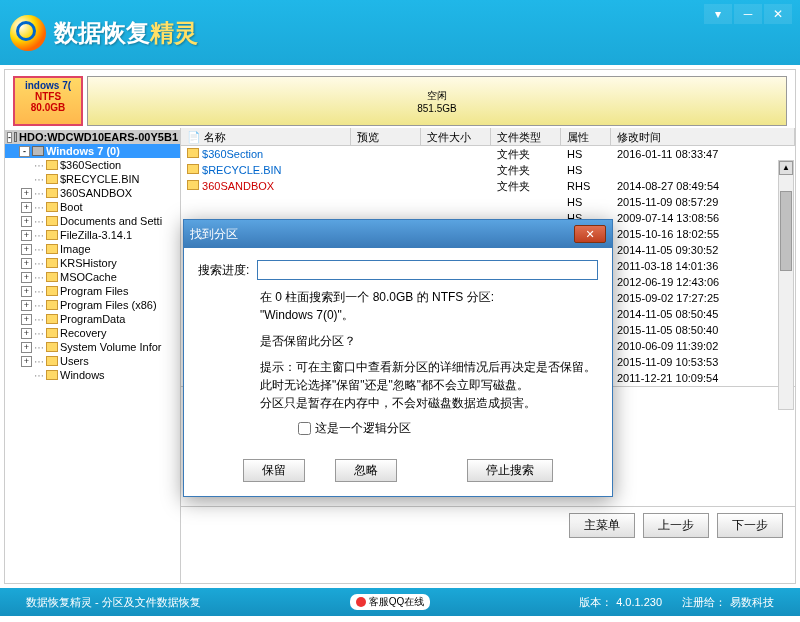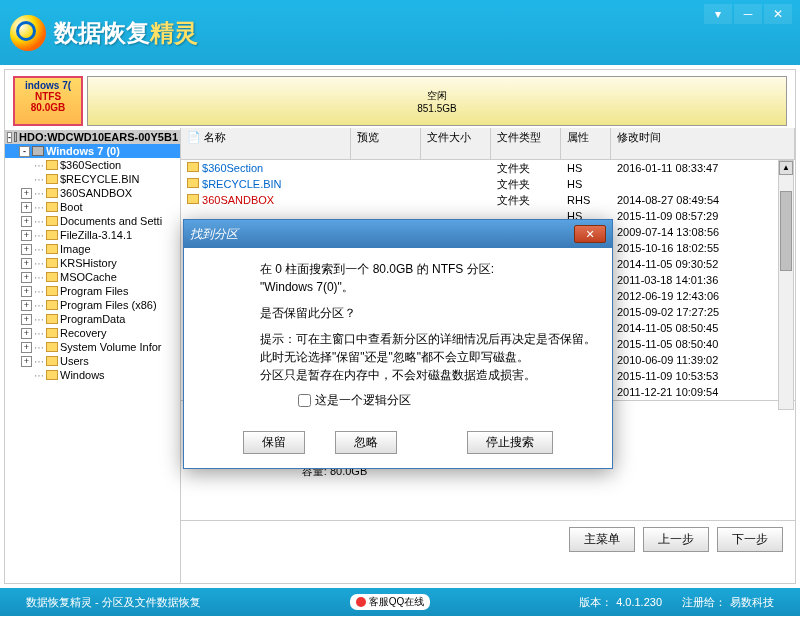--- a/index.html
+++ b/index.html
@@ -26,21 +26,21 @@
 .tree-node { white-space: nowrap; padding: 1px 2px; display: flex; align-items: center; gap: 2px; }
 .tree-node.hd { background: #ccc; font-weight: bold; }
 .tree-node.sel { background: #3399ff; color: #fff; font-weight: bold; }
 .tree-node .exp { width: 11px; height: 11px; border: 1px solid #888; font-size: 9px; line-height: 9px; text-align: center; background: #fff; color: #333; }
 .tree-node .exp.none { border: none; background: transparent; }
 .tree-node .dots { color: #888; font-size: 10px; }
 .folder-icon { width: 12px; height: 10px; background: #ffd966; border: 1px solid #cc9933; display: inline-block; }
 .disk-icon { width: 12px; height: 10px; background: #bbb; border: 1px solid #666; display: inline-block; }
 
 .right-pane { flex: 1; display: flex; flex-direction: column; min-width: 0; }
-.file-header { display: flex; background: #f0f0f0; border-bottom: 1px solid #ccc; font-size: 11px; height: 32px; }
+.file-header { display: flex; background: #f0f0f0; border-bottom: 1px solid #ccc; font-size: 11px; height: 18px; }
 .file-header > div { padding: 2px 6px; border-right: 1px solid #ccc; }
 .col-name { width: 170px; } .col-preview { width: 70px; } .col-size { width: 70px; } .col-type { width: 70px; } .col-attr { width: 50px; } .col-time { flex: 1; }
 .file-list { font-size: 11px; }
 .file-row { display: flex; height: 16px; align-items: center; }
 .file-row > div { padding: 0 6px; overflow: hidden; white-space: nowrap; }
 .file-row .fname { color: #0066cc; }
 .file-row .fname.red { color: #c00; }
 
 .info-panel { border-top: 1px solid #ccc; padding: 6px 10px; font-size: 11px; display: flex; gap: 20px; min-height: 120px; }
 .info-left { color: #cc6600; font-weight: bold; text-align: center; line-height: 1.4; padding: 20px 10px; }
@@ -51,21 +51,21 @@
 
 .statusbar { height: 28px; background: linear-gradient(#1ba8d8, #1590bf); color: #fff; display: flex; align-items: center; font-size: 11px; padding: 0 26px; gap: 20px; }
 .statusbar .sec { display: flex; align-items: center; gap: 4px; }
 .statusbar .mid { flex: 1; text-align: center; }
 .qq-badge { background: #fff; color: #000; padding: 1px 6px; border-radius: 7px; font-size: 10px; display: inline-flex; align-items: center; gap: 3px; }
 .qq-dot { width: 10px; height: 10px; background: #e33; border-radius: 50%; }
 
 
 .dialog { position: absolute; left: 183px; top: 219px; width: 430px; background: #fff; border: 1px solid #3a7ab8; box-shadow: 0 4px 20px rgba(0,0,0,.4); }
 .dlg-title { height: 28px; background: linear-gradient(#5aa3e0, #3a7ab8); color: #fff; font-size: 12px; display: flex; align-items: center; padding: 0 6px; }
-.dlg-title .ttl { flex: 1; font-style: italic; }
+.dlg-title .ttl { flex: 1; }
 .dlg-close { width: 32px; height: 18px; background: linear-gradient(#e07050, #c04020); border: 1px solid #803010; color: #fff; font-size: 11px; display: flex; align-items: center; justify-content: center; cursor: pointer; border-radius: 2px; }
 .dlg-body { padding: 12px 14px; font-size: 12px; }
 .dlg-row { display: flex; align-items: center; margin-bottom: 8px; gap: 8px; }
 .dlg-row input[type=text] { flex: 1; border: 1px solid #3a7ab8; height: 20px; padding: 0 4px; }
 .dlg-text { margin-left: 62px; line-height: 1.5; margin-bottom: 8px; }
 .dlg-text .q { margin-top: 8px; }
 .dlg-text .hint { margin-top: 8px; }
 .dlg-chk { margin-left: 100px; margin-top: 8px; display: flex; align-items: center; gap: 4px; }
 .dlg-btns { display: flex; justify-content: center; gap: 30px; padding: 10px 14px 14px; }
 .dlg-btns .btn { padding: 2px 18px; }
@@ -391,20 +391,24 @@
       <span>易数科技</span>
     </div>
 </div>
 
 <div class="dialog">
   <div class="dlg-title">
     <span class="ttl">找到分区</span>
     <div class="dlg-close">✕</div>
   </div>
   <div class="dlg-body">
+    <div class="dlg-row">
+      <span>搜索进度:</span>
+      <input type="text" style="">
+    </div>
     <div class="dlg-text">
       <div>在 0 柱面搜索到一个 80.0GB 的 NTFS 分区:</div>
       <div>"Windows 7(0)"。</div>
       <div class="q">是否保留此分区？</div>
       <div class="hint">提示：可在主窗口中查看新分区的详细情况后再决定是否保留。</div>
       <div>此时无论选择"保留"还是"忽略"都不会立即写磁盘。</div>
       <div>分区只是暂存在内存中，不会对磁盘数据造成损害。</div>
     </div>
     <label class="dlg-chk">
       <input type="checkbox" style="">

